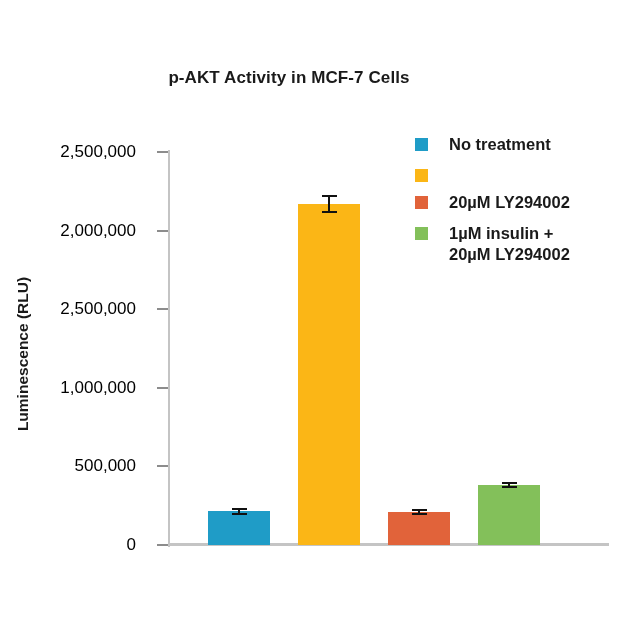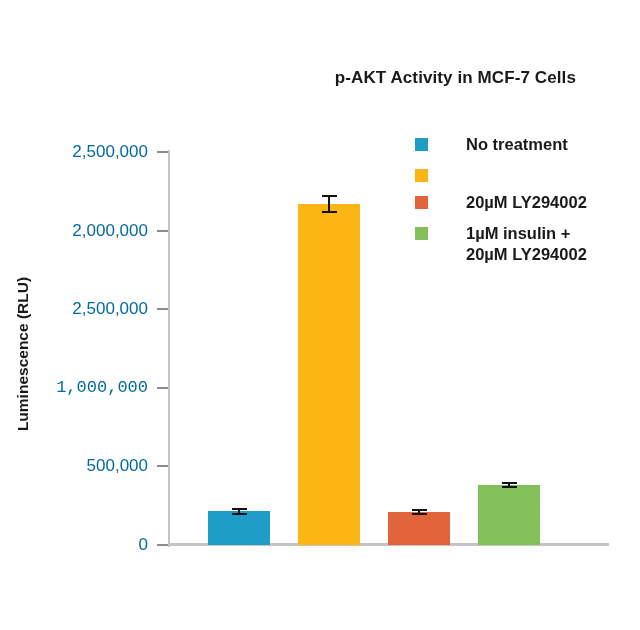--- a/index.html
+++ b/index.html
@@ -17,24 +17,24 @@
   }
   #chart-root {
     position: absolute;
     left: 0; top: 0;
     width: 640px;
     height: 630px;
   }
   
   .chart-title {
     position: absolute;
-    left: 16px;
+    left: 9px;
     top: 68px;
     width: 560px;
-    text-align: right;
+    text-align: center;
     font-size: 17px;
     font-weight: 700;
     color: #1a1a1a;
     letter-spacing: 0.1px;
   }
   
   .ylabel {
     position: absolute;
     left: -92px;
     top: 345px;
@@ -73,24 +73,24 @@
   }
   .tick-mark {
     position: absolute;
     left: 157px;
     width: 11px;
     height: 2px;
     background: #8c8c8c;
   }
   .tick-label {
     position: absolute;
-    right: 492px;
+    right: 504px;
     text-align: right;
     font-size: 17px;
-    color: #0369a1;
+    color: #000000;
     white-space: nowrap;
     line-height: 1;
   }
   
   .bar {
     position: absolute;
     bottom: 0;
   }
   .errbar {
     position: absolute;
@@ -107,21 +107,20 @@
   .legend {
     position: absolute;
     left: 415px;
     top: 134px;
     width: 222px;
   }
   .legend-item {
     display: flex;
     align-items: flex-start;
     margin-bottom: 10px;
-    gap: 17px;
   }
   .legend-swatch {
     width: 13px;
     height: 13px;
     flex: 0 0 13px;
     margin-top: 4px;
     margin-right: 21px;
   }
   .legend-label {
     font-size: 16.5px;
@@ -142,21 +141,21 @@
 
   <div class="axis-line-y"></div>
   <div class="axis-line-x"></div>
 
   <div id="ticks">
       <div class="tick-mark" style="top: 544px;"></div>
       <div class="tick-label" style="top: 536px;">0</div>
       <div class="tick-mark" style="top: 465.4px;"></div>
       <div class="tick-label" style="top: 457.4px;">500,000</div>
       <div class="tick-mark" style="top: 386.8px;"></div>
-      <div class="tick-label" style="top: 378.8px; font-family: Liberation Mono, monospace;">1,000,000</div>
+      <div class="tick-label" style="top: 378.8px;">1,000,000</div>
       <div class="tick-mark" style="top: 308.2px;"></div>
       <div class="tick-label" style="top: 300.2px;">2,500,000</div>
       <div class="tick-mark" style="top: 229.6px;"></div>
       <div class="tick-label" style="top: 221.6px;">2,000,000</div>
       <div class="tick-mark" style="top: 151px;"></div>
       <div class="tick-label" style="top: 143px;">2,500,000</div>
     </div>
 
   <div class="plot" id="plot">
       <div class="bar" style="left: 40px; width: 62px; height: 33.798px; background: rgb(31, 156, 199);"></div>

